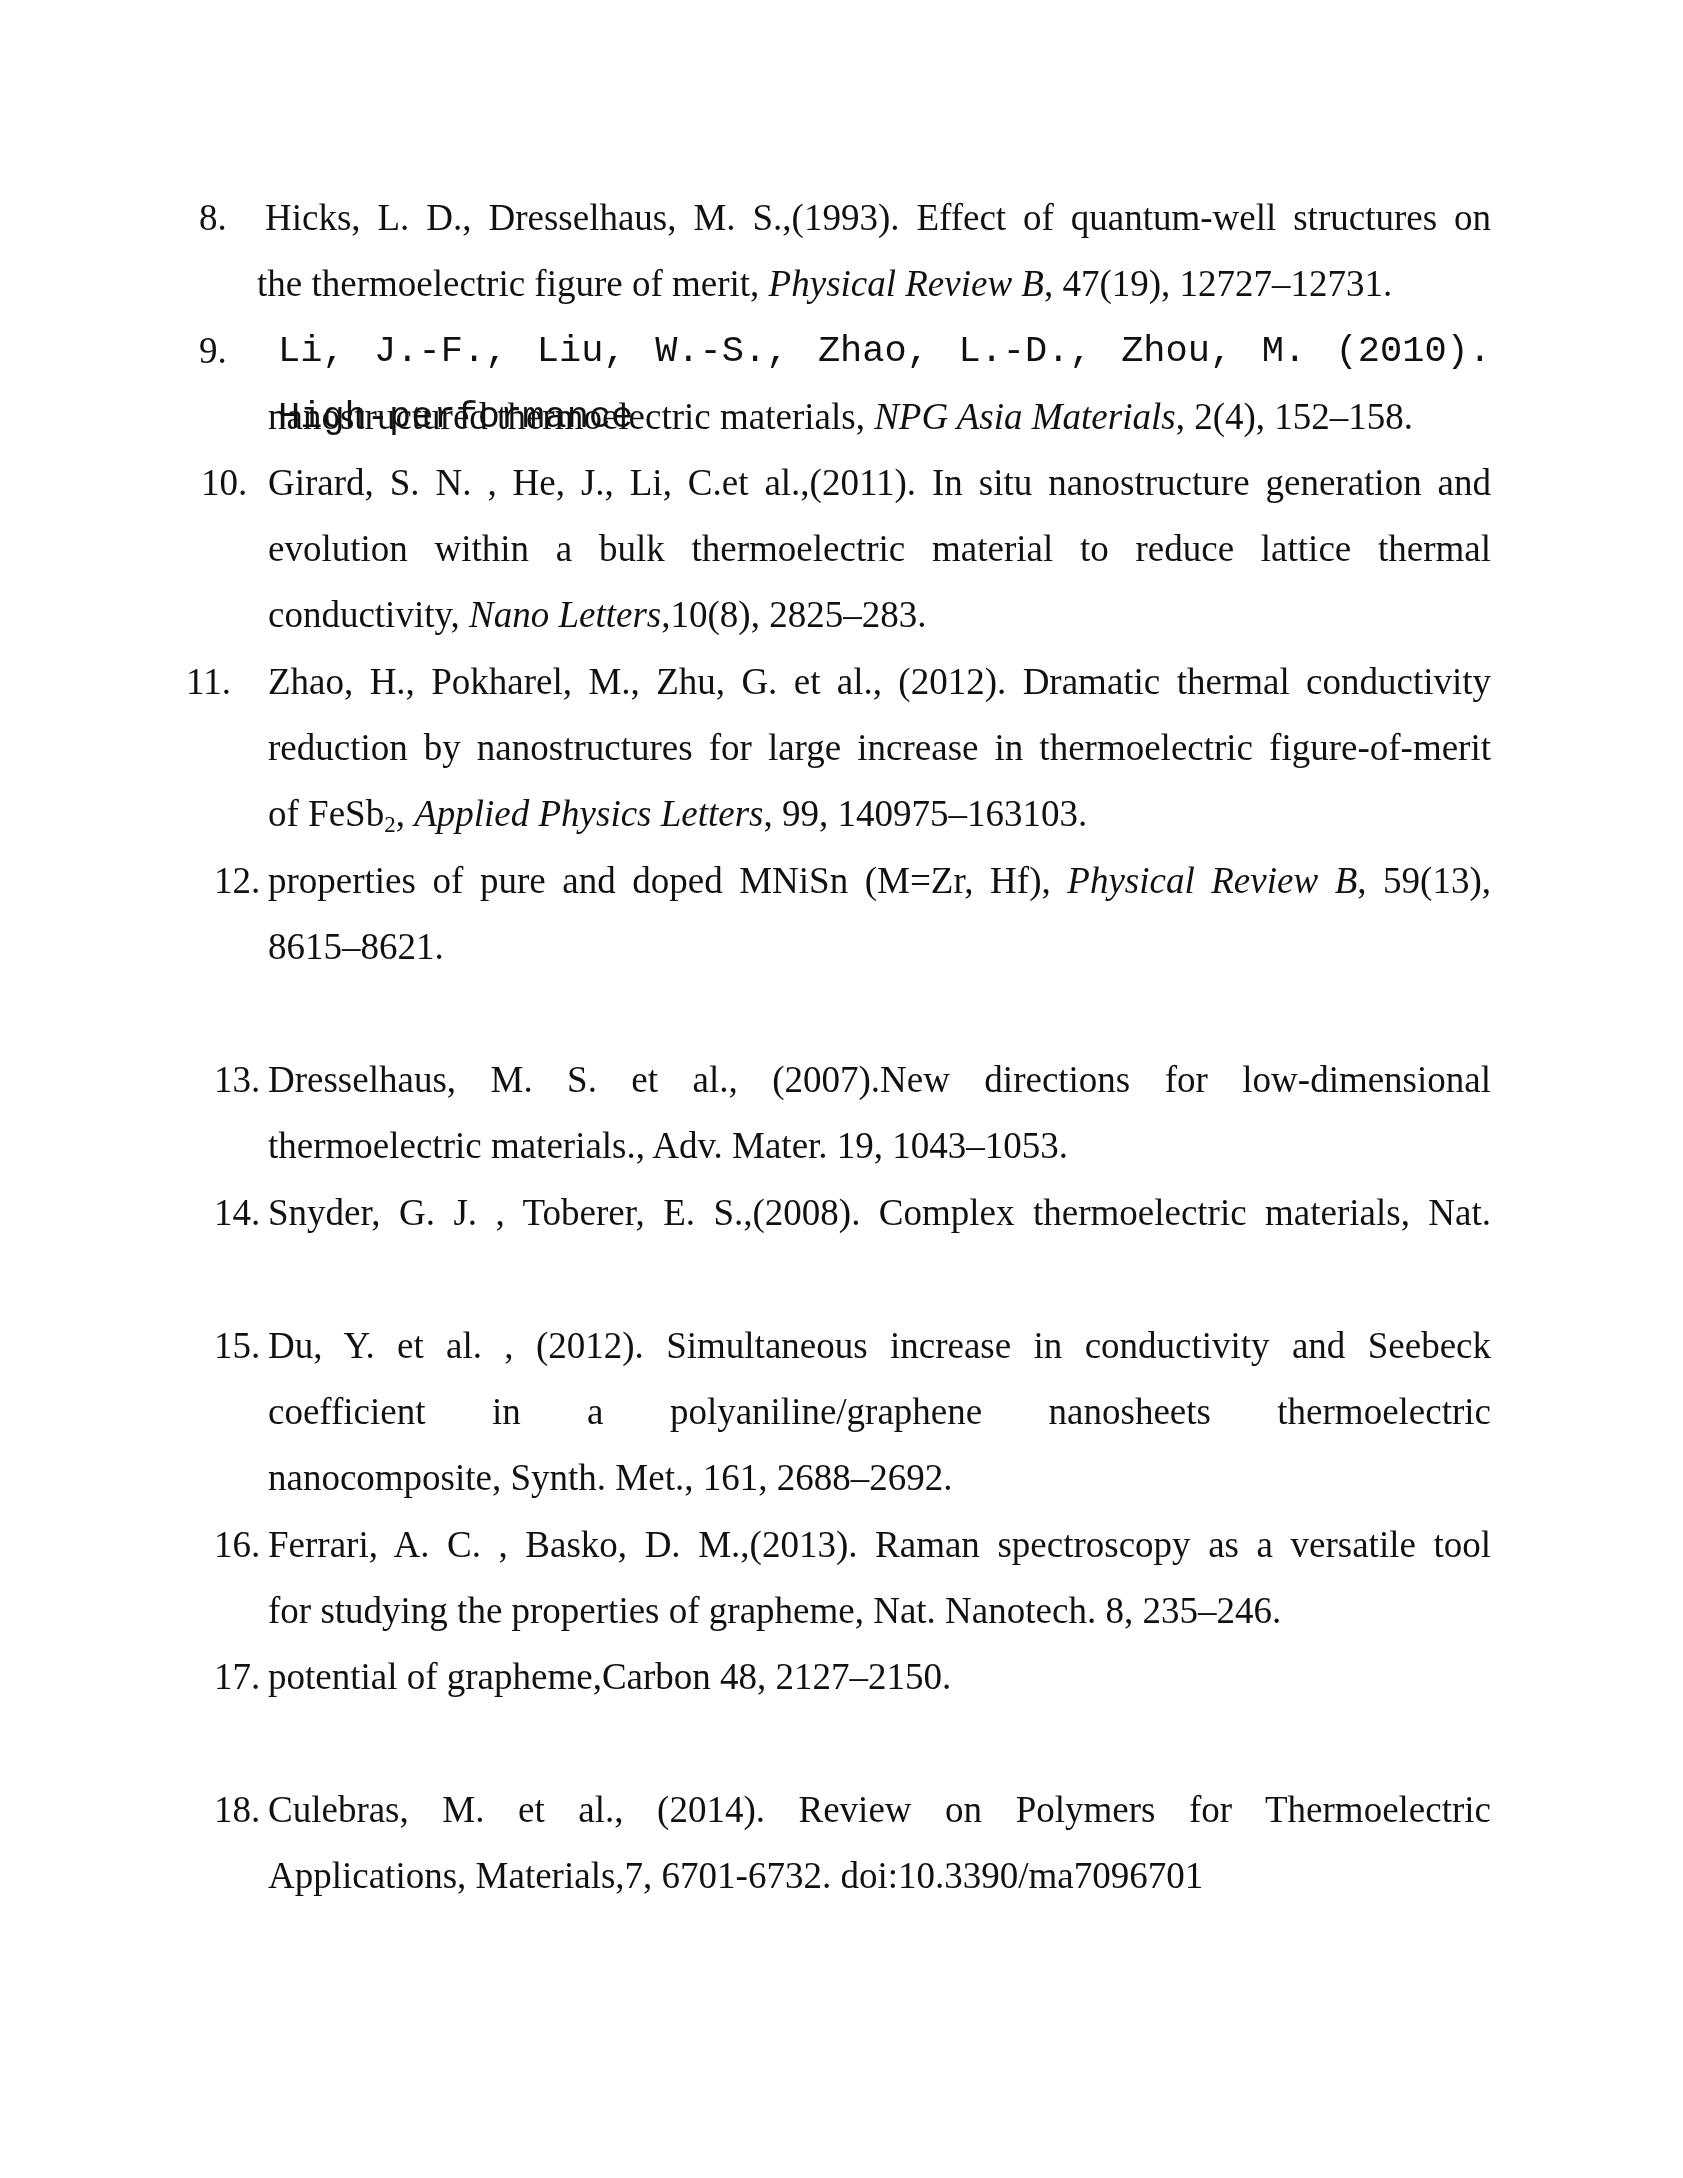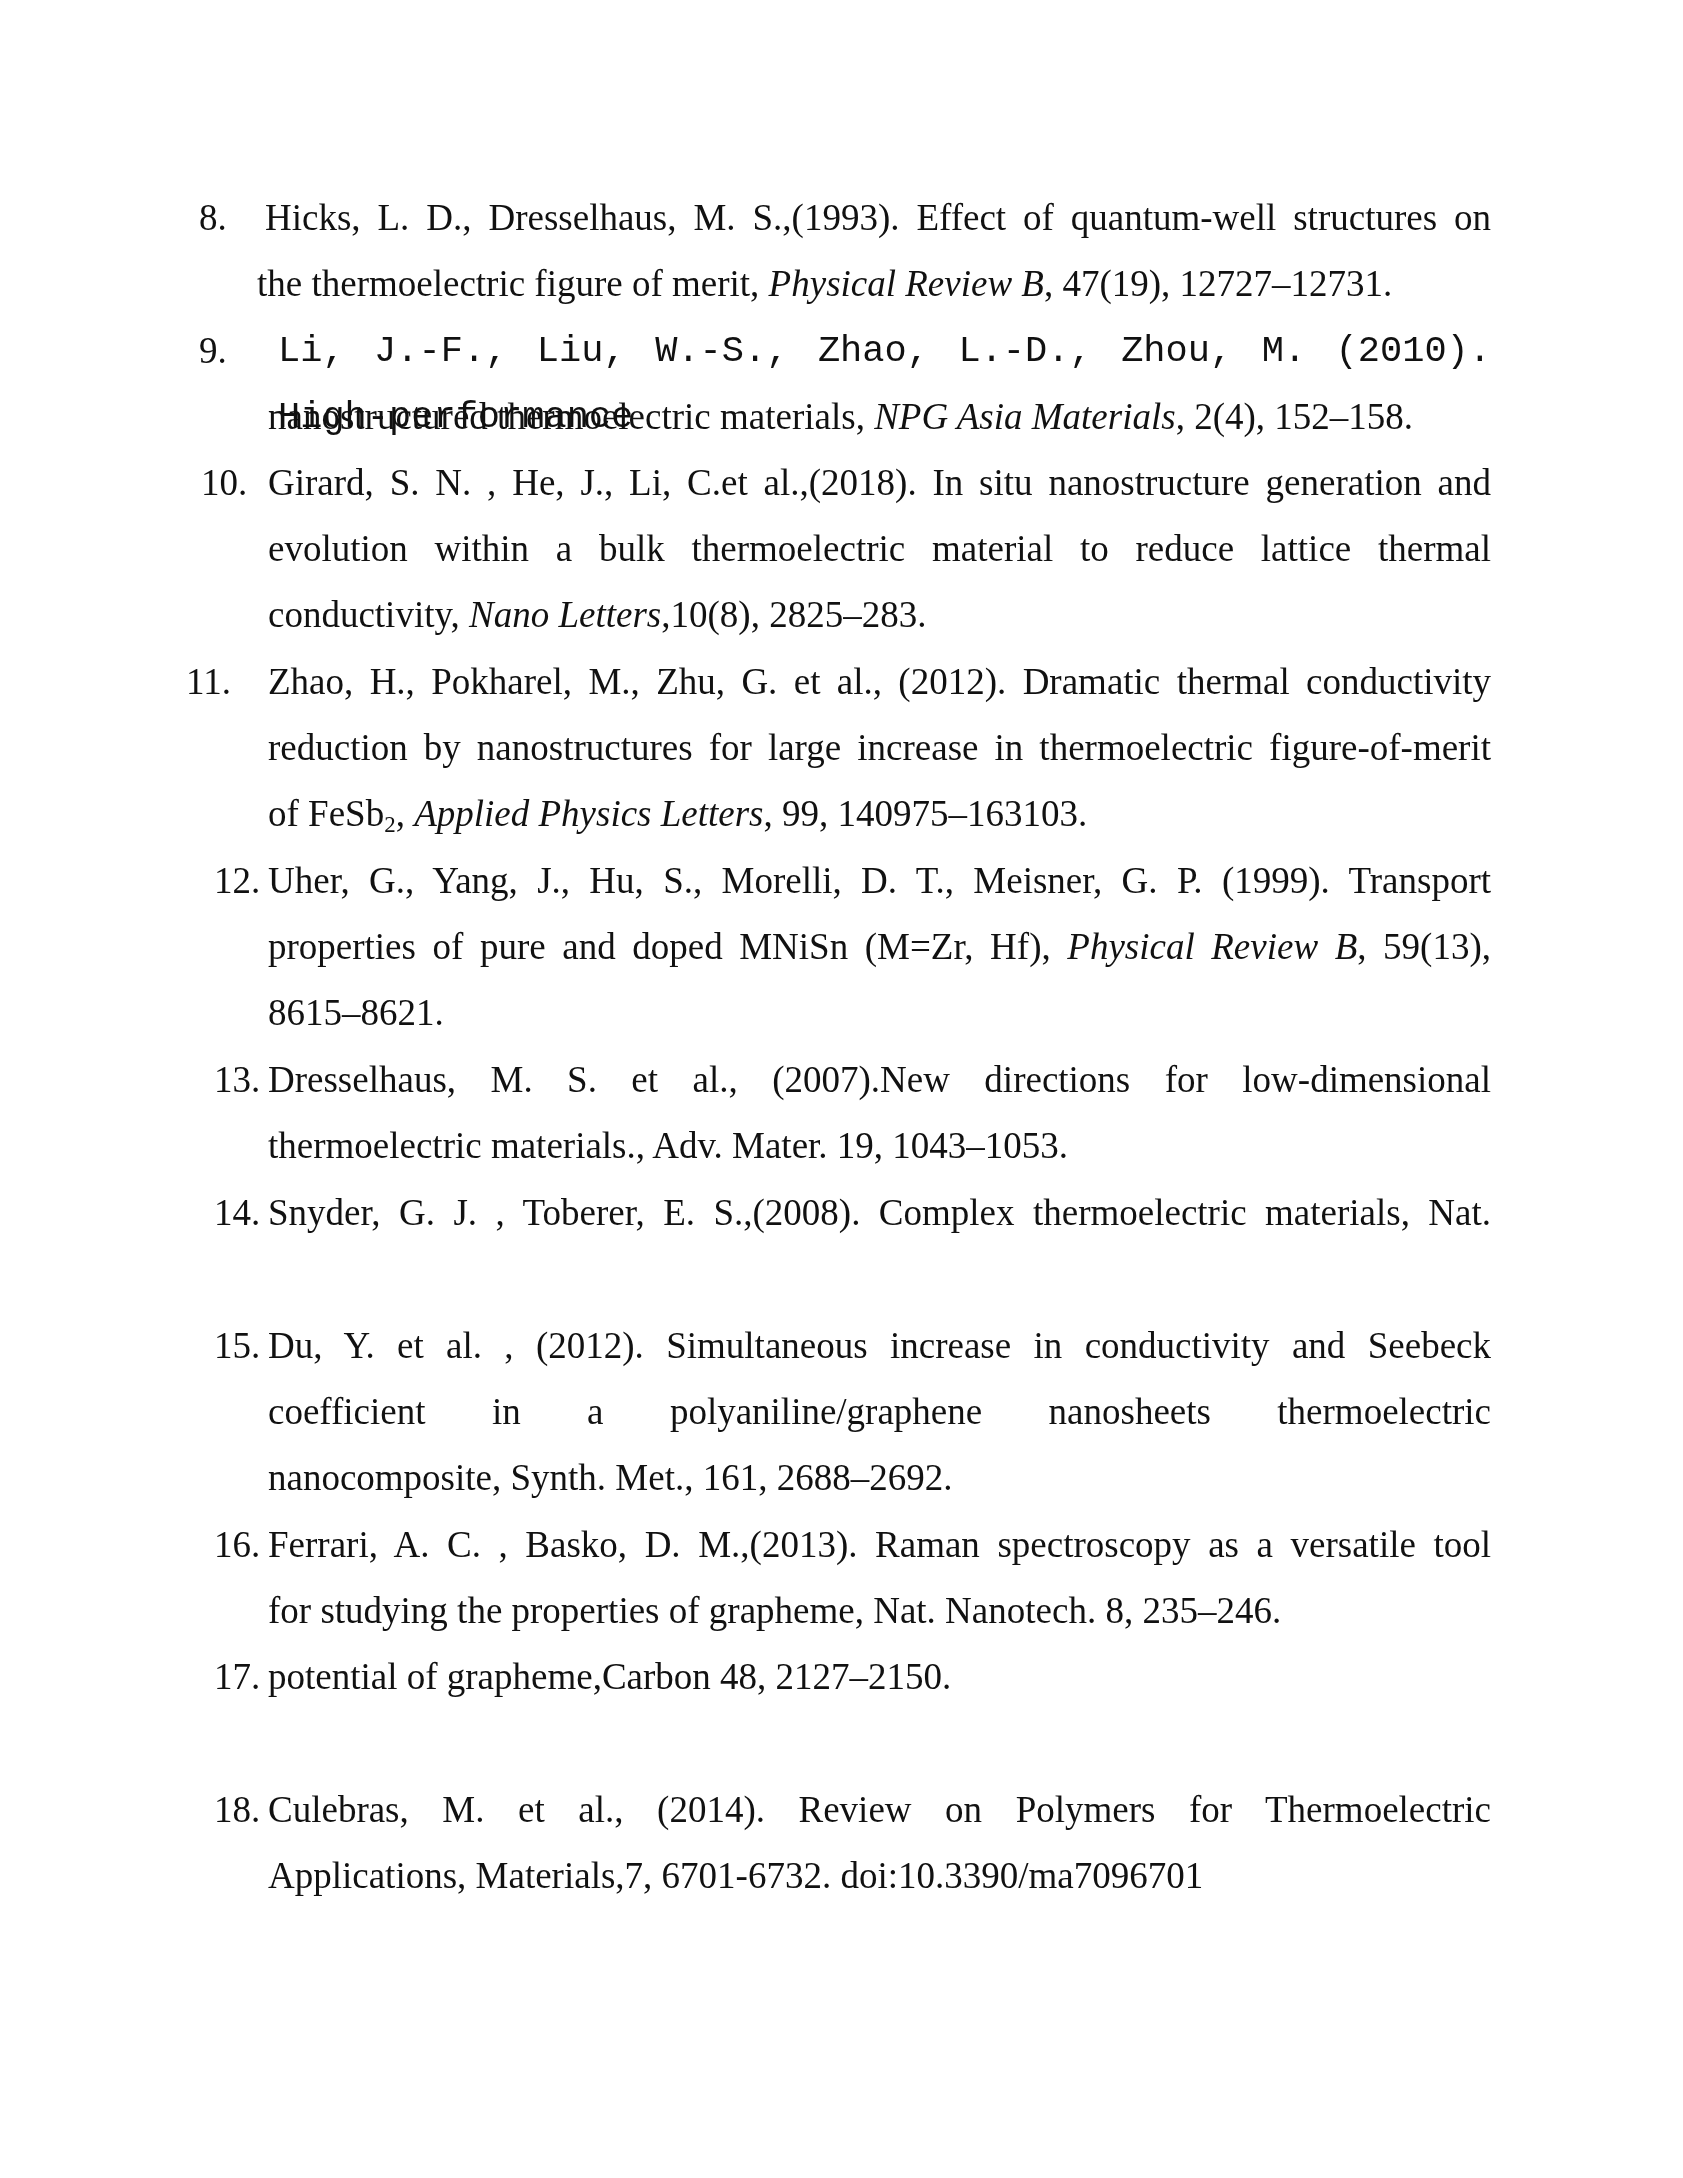--- a/index.html
+++ b/index.html
@@ -81,37 +81,36 @@
       <div class="ref" style="top: 318px;">
         <span class="num" style="left: 199px;">9.</span>
         <div class="body">
           <span class="line first-indent-9" style="width: 1213px; font-family: Liberation Mono, monospace;"><span>Li, J.-F., Liu, W.-S., Zhao, L.-D., Zhou, M. (2010). High-performance</span></span>
           <span class="line last"><span>nanostructured thermoelectric materials, </span><i>NPG Asia Materials</i><span>, 2(4), 152–158.</span></span>
         </div>
       </div>
       <div class="ref" style="top: 450px;">
         <span class="num" style="left: 201px;">10.</span>
         <div class="body">
-          <span class="line"><span>Girard, S. N. , He, J.,  Li, C.et al.,(2018). In situ nanostructure generation and</span></span>
+          <span class="line"><span>Girard, S. N. , He, J.,  Li, C.et al.,(2011). In situ nanostructure generation and</span></span>
           <span class="line"><span>evolution within a bulk thermoelectric material to reduce lattice thermal</span></span>
           <span class="line last"><span>conductivity,  </span><i>Nano Letters</i><span>,10(8), 2825–283.</span></span>
         </div>
       </div>
       <div class="ref" style="top: 649px;">
         <span class="num" style="left: 186px;">11.</span>
         <div class="body">
           <span class="line"><span>Zhao, H., Pokharel, M., Zhu, G. et al., (2012). Dramatic thermal conductivity</span></span>
           <span class="line"><span>reduction by nanostructures for large increase in thermoelectric figure-of-merit</span></span>
           <span class="line last"><span>of FeSb</span><sub>2</sub><span>, </span><i>Applied Physics Letters</i><span>,  99, 140975–163103.</span></span>
         </div>
       </div>
       <div class="ref" style="top: 848px;">
         <span class="num" style="left: 214px;">12.</span>
         <div class="body">
-          <span class="line"><span>Uher, G., Yang, J.,  Hu, S., Morelli, D. T.,  Meisner, G. P. (1999). Transport</span></span>
           <span class="line"><span>properties of pure and doped MNiSn (M=Zr, Hf), </span><i>Physical Review B</i><span>, 59(13),</span></span>
           <span class="line last"><span>8615–8621.</span></span>
         </div>
       </div>
       <div class="ref" style="top: 1047px;">
         <span class="num" style="left: 214px;">13.</span>
         <div class="body">
           <span class="line"><span>Dresselhaus, M. S. et al., (2007).New directions for low-dimensional</span></span>
           <span class="line last"><span>thermoelectric materials., Adv. Mater. 19, 1043–1053.</span></span>
         </div>

